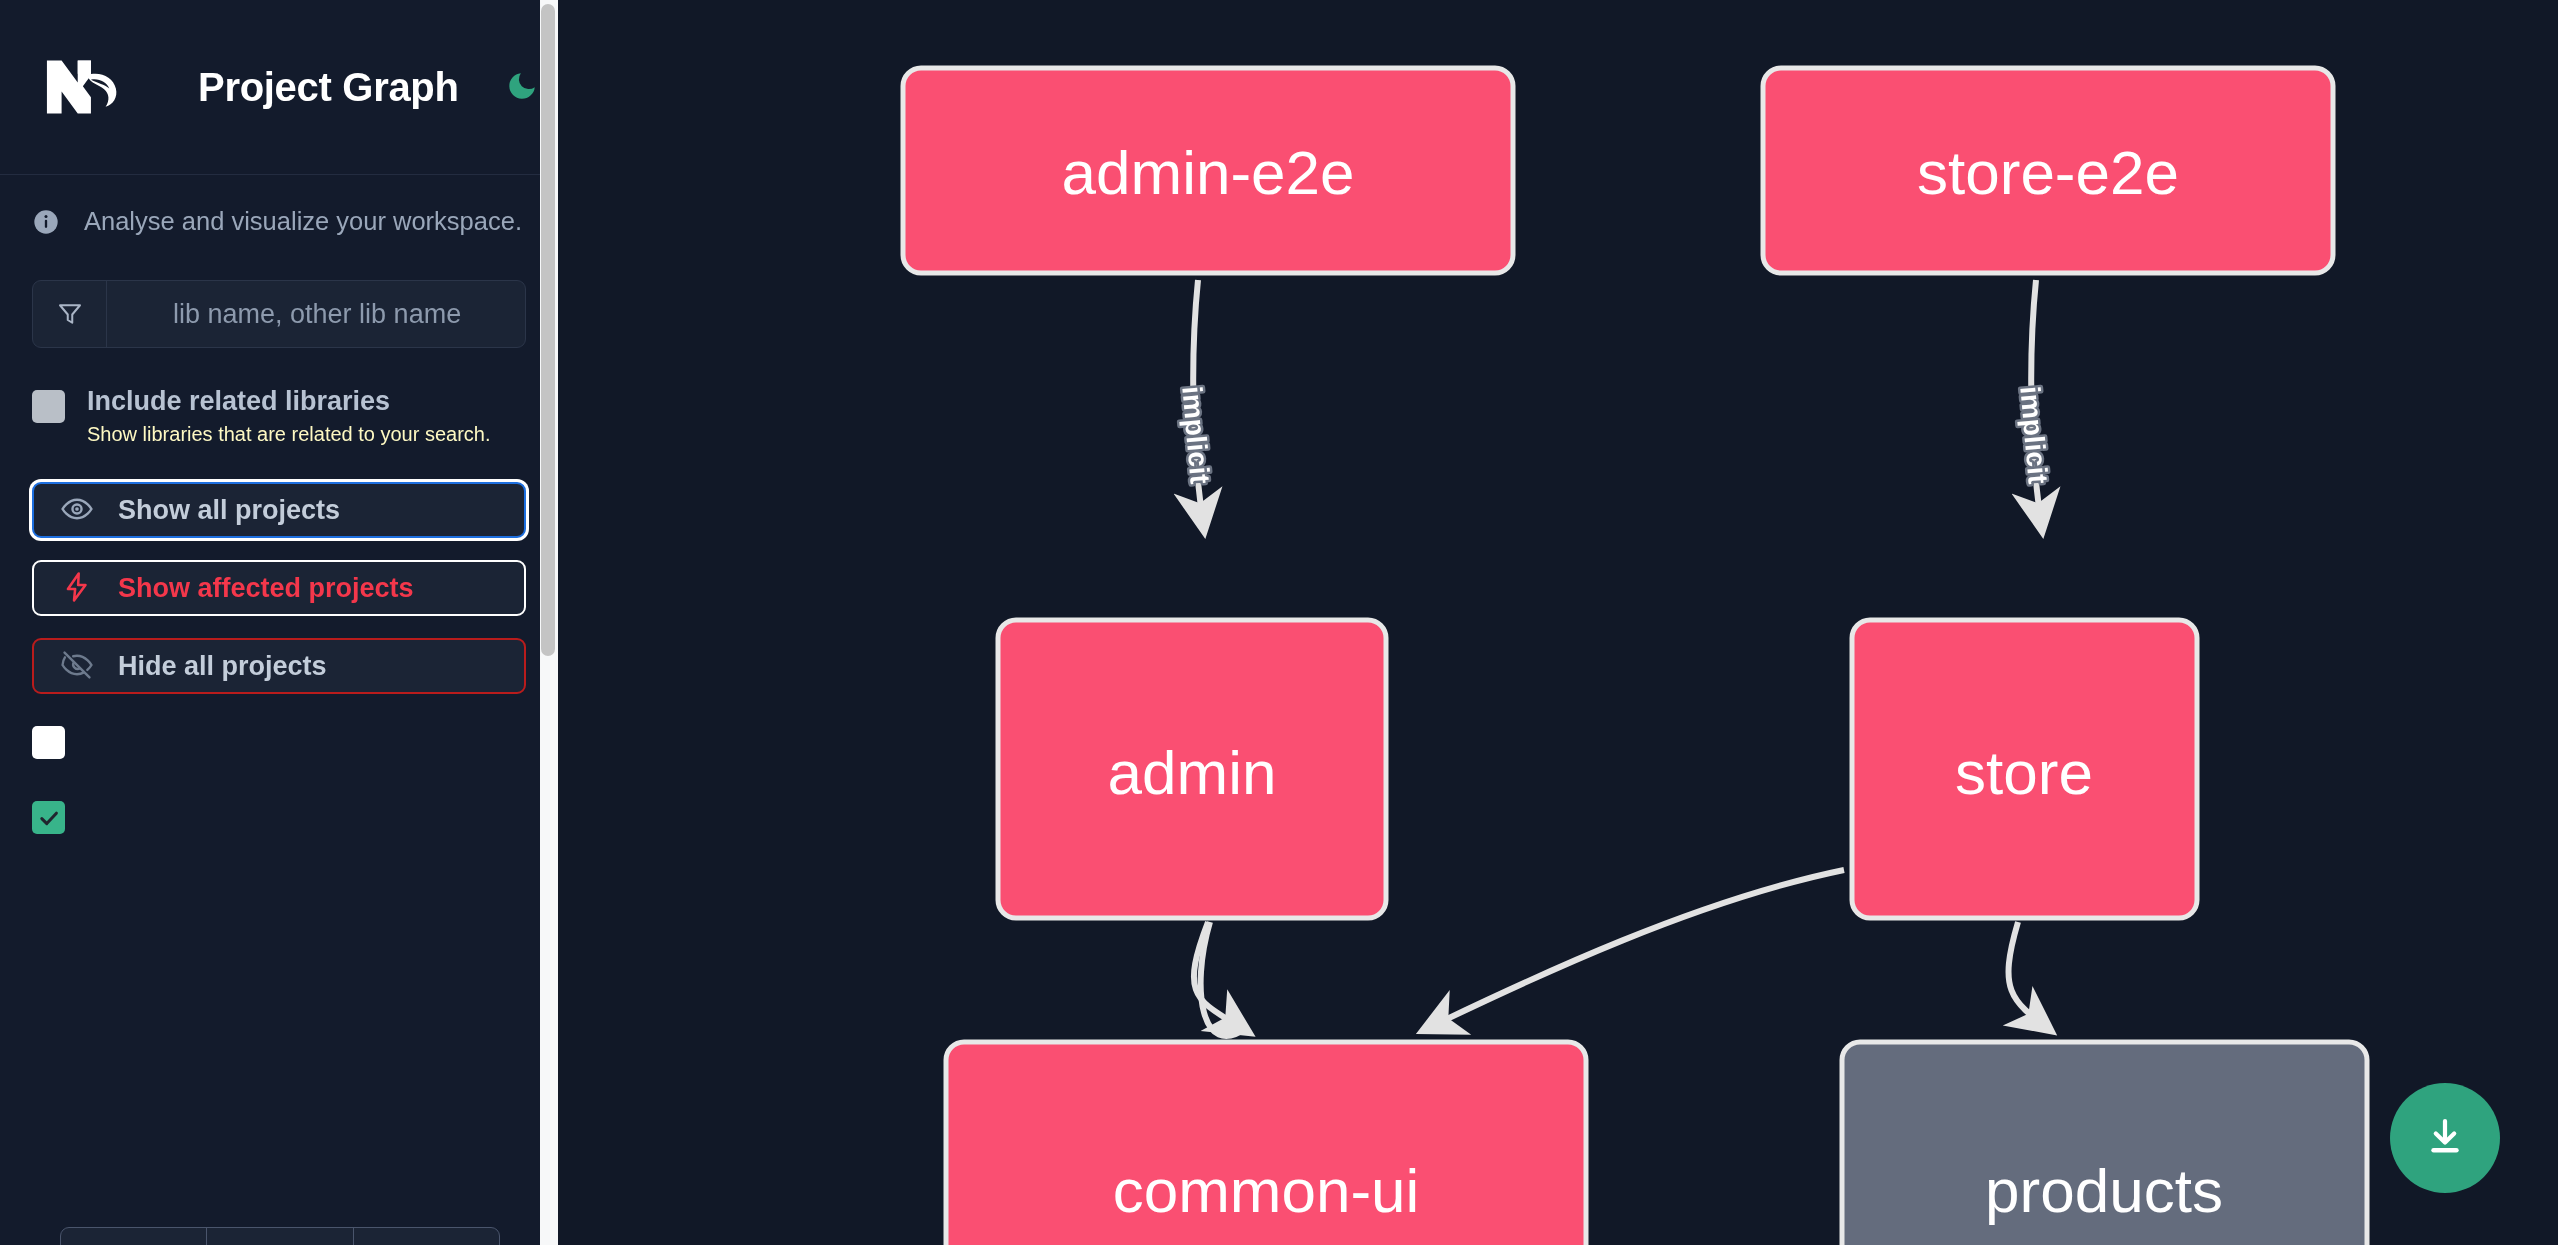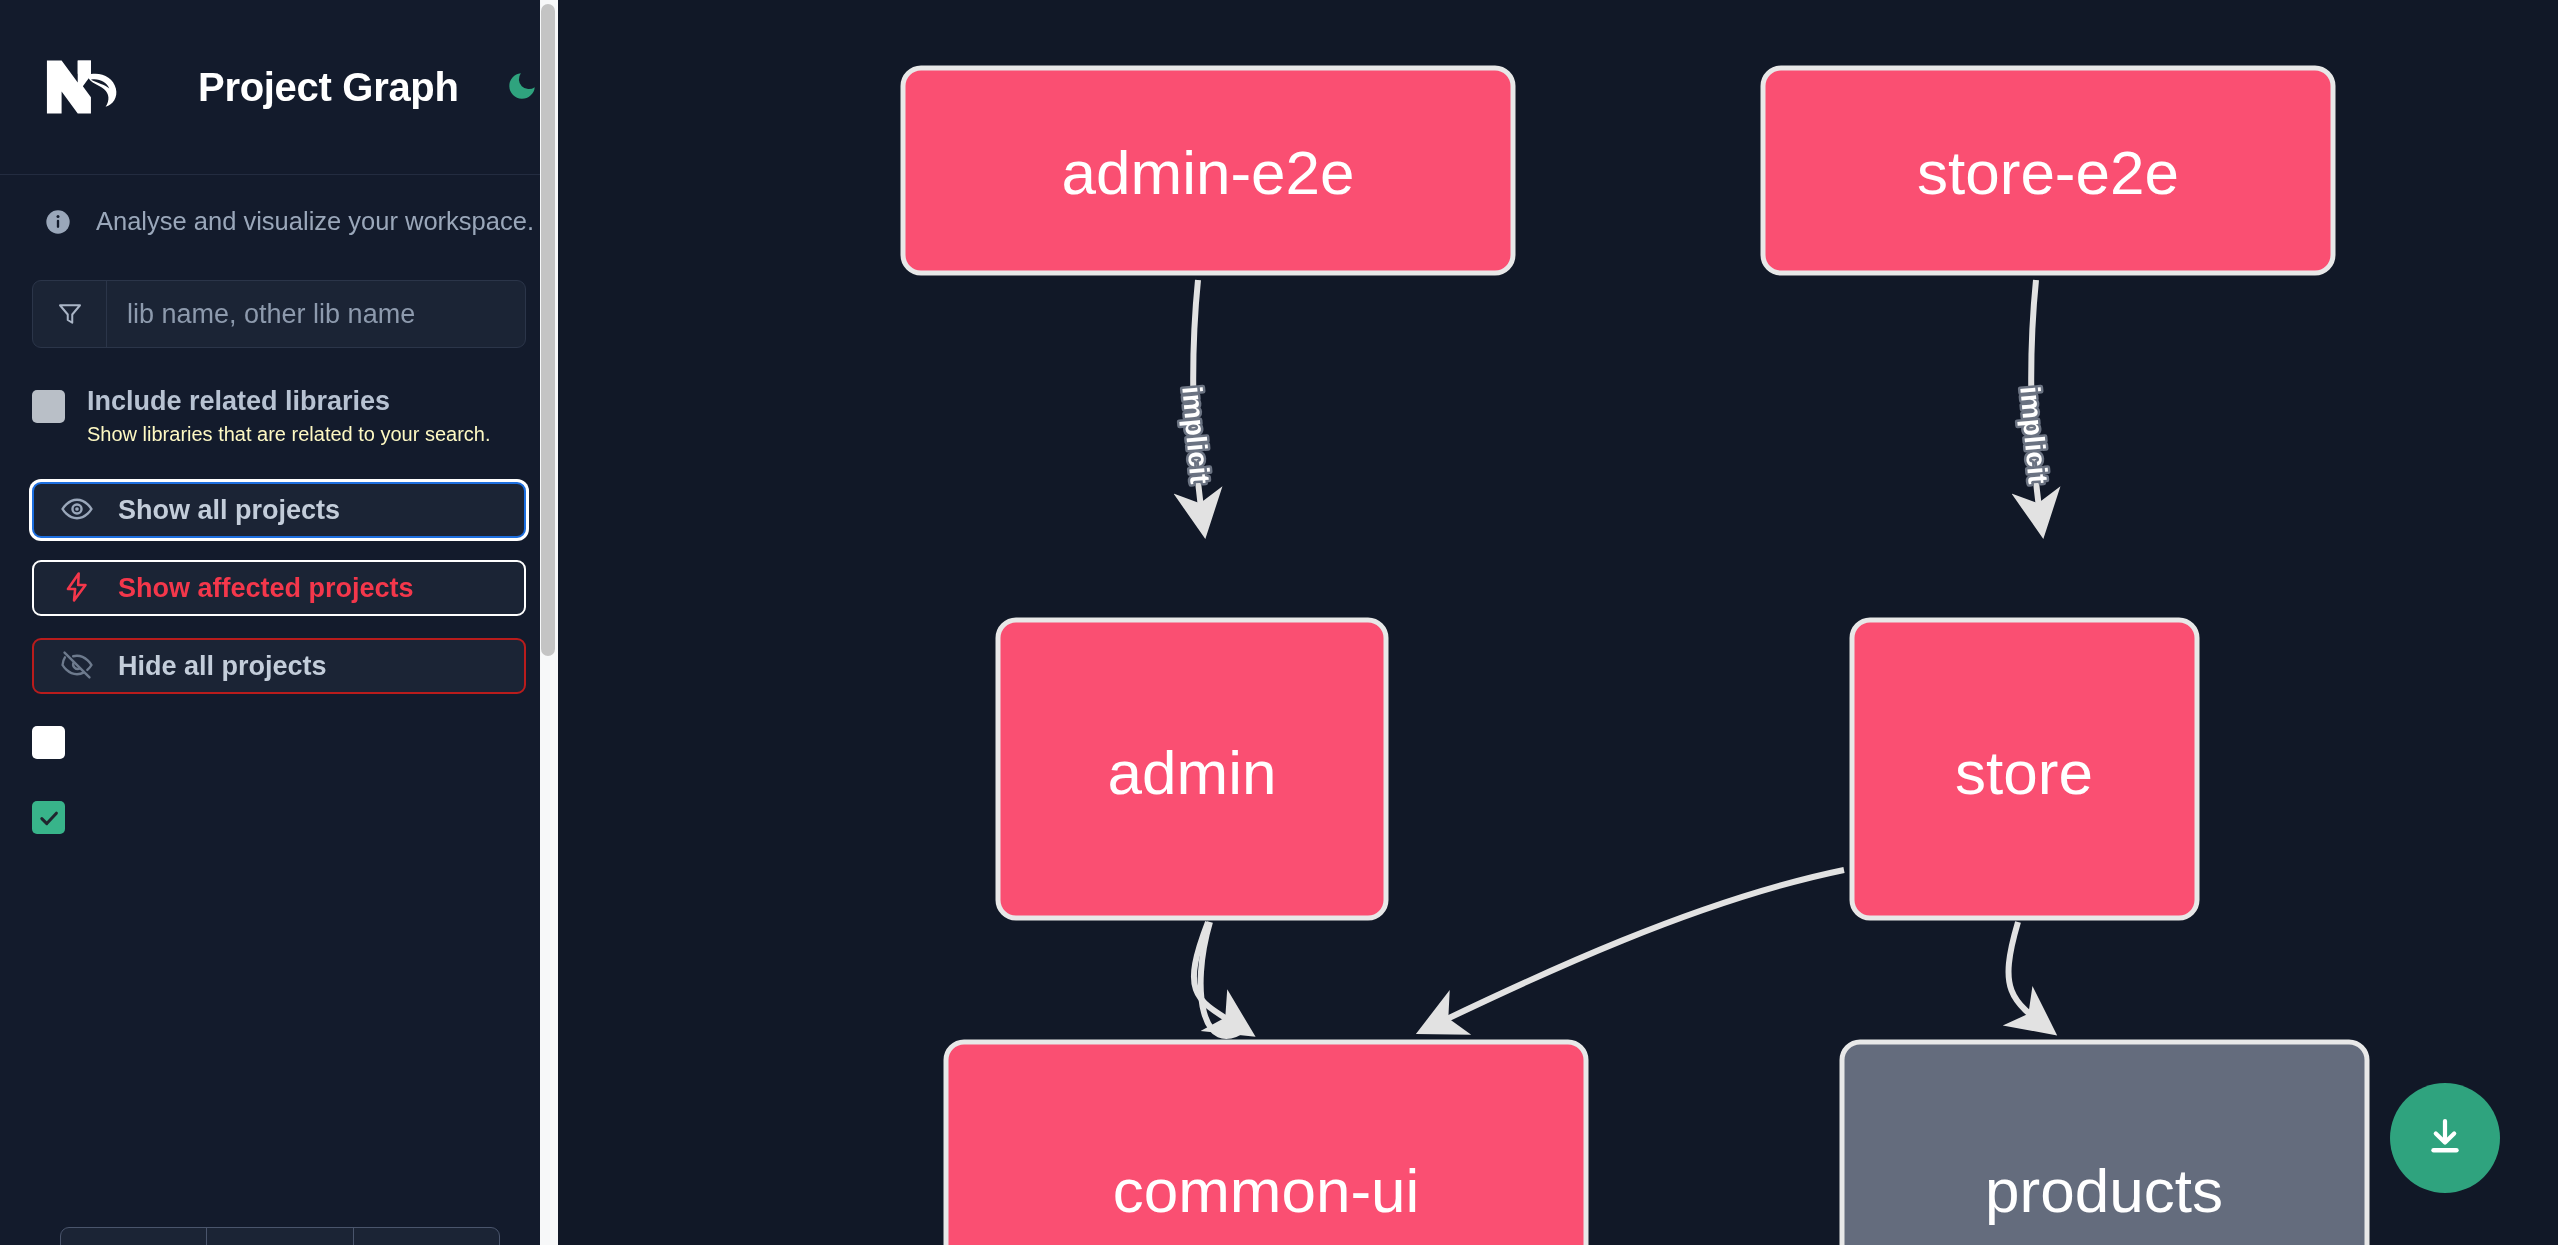--- a/index.html
+++ b/index.html
@@ -32,37 +32,38 @@
     letter-spacing:-0.3px; margin-left:66px; white-space:nowrap;
   }
   .moon-btn {
     margin-left:42px; width:42px; height:42px;
     display:flex; align-items:center; justify-content:center;
     cursor:pointer; background:none; border:none;
   }
 
   .sb-info {
     display:flex; align-items:center;
-    padding:32px 30px 0 44px;
+    padding:32px 30px 0 32px;
   }
   .info-icon { flex:0 0 28px; width:28px; height:28px; }
   .info-text {
     color:#9aa7ba; font-size:25.5px; margin-left:24px; white-space:nowrap;
   }
 
   
   .filter-wrap {
     margin:44px 32px 0 32px;
     height:68px;
     display:flex; align-items:stretch;
     background:#1b2435;
     border:1px solid #2b3purple;
     border:1px solid #2b3549;
     border-radius:9px;
     overflow:hidden;
+    gap:46px;
   }
   .filter-icon-box {
     width:74px; flex:0 0 74px;
     display:flex; align-items:center; justify-content:center;
     border-right:1px solid #2b3549;
   }
   .filter-input {
     flex:1; background:transparent; border:none; outline:none;
     color:#cfd8e4; font-size:27px;
     font-family:"Liberation Sans", sans-serif;

